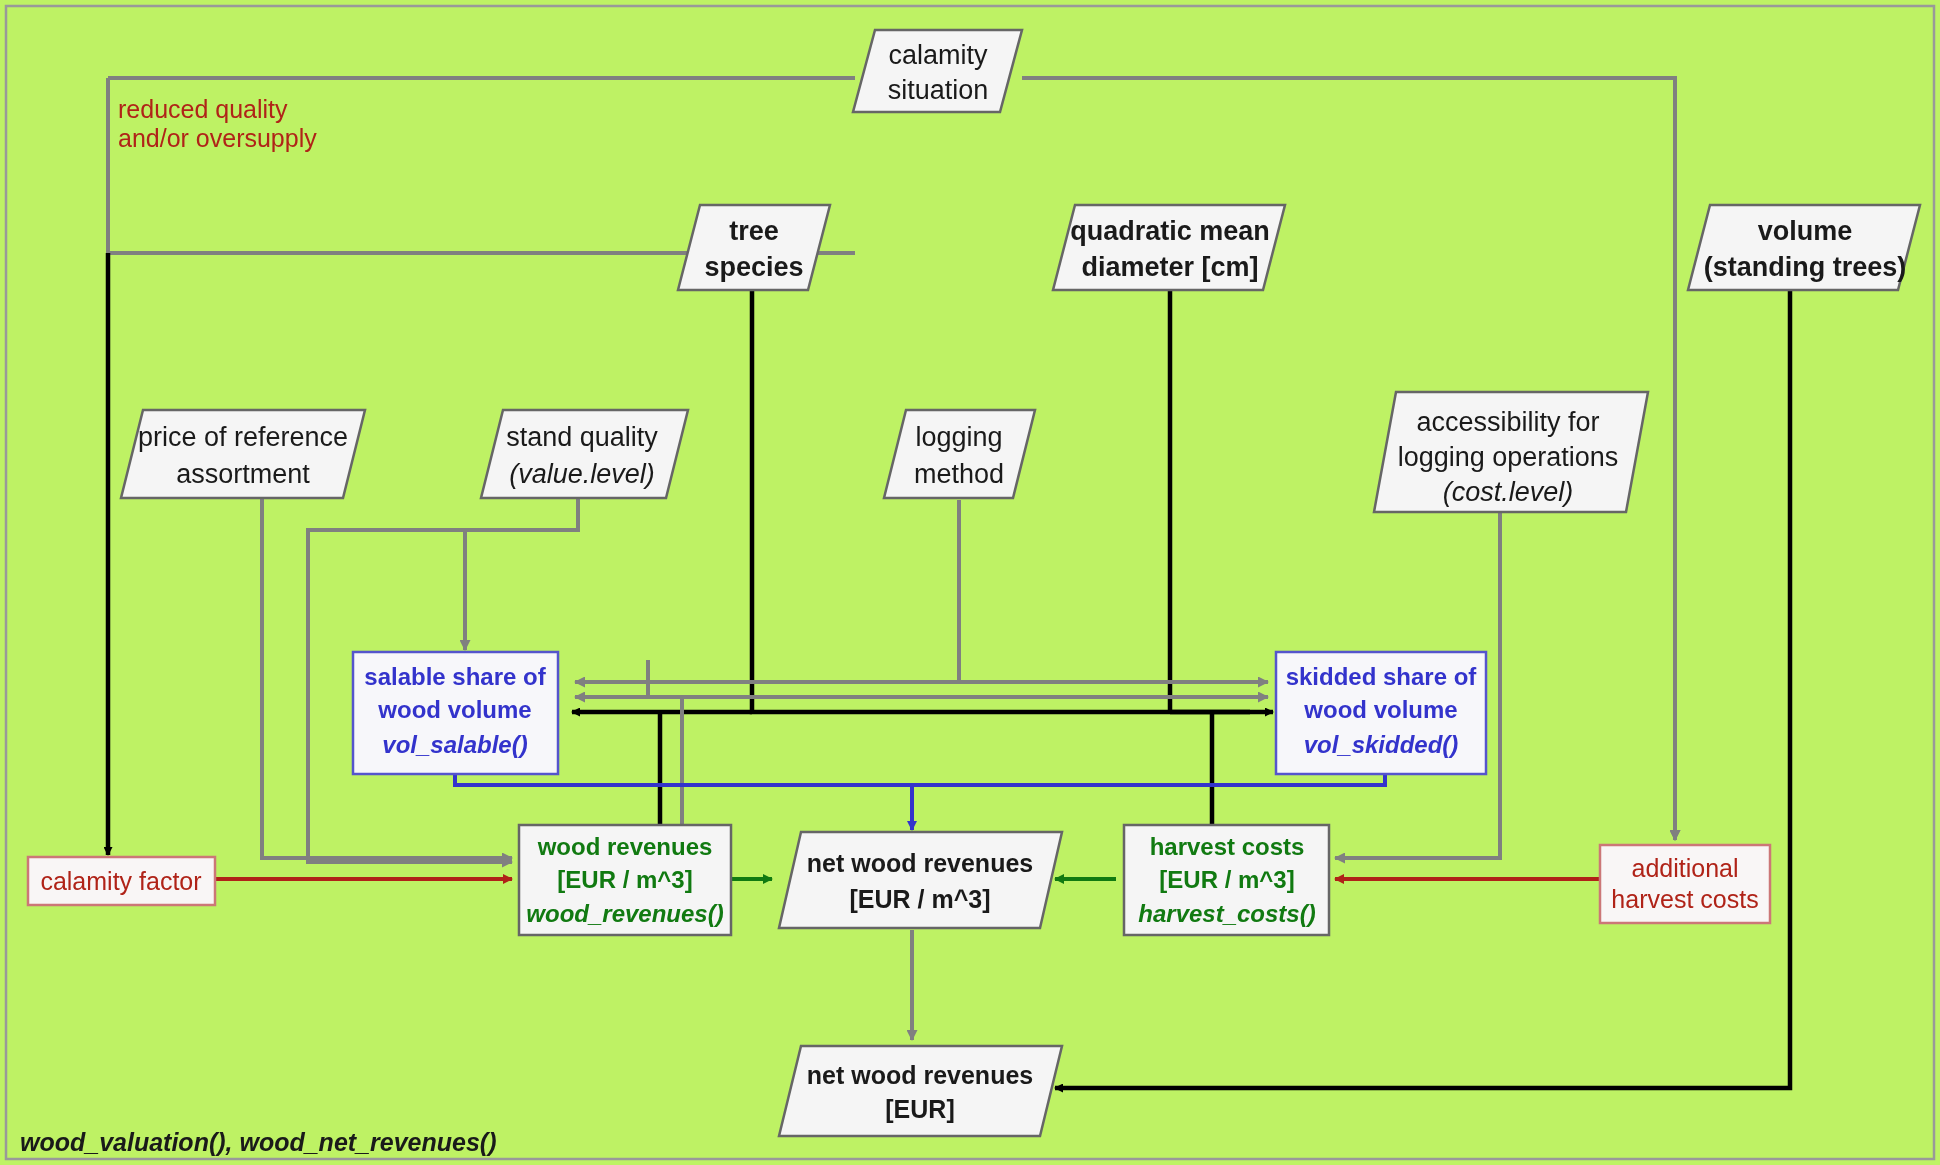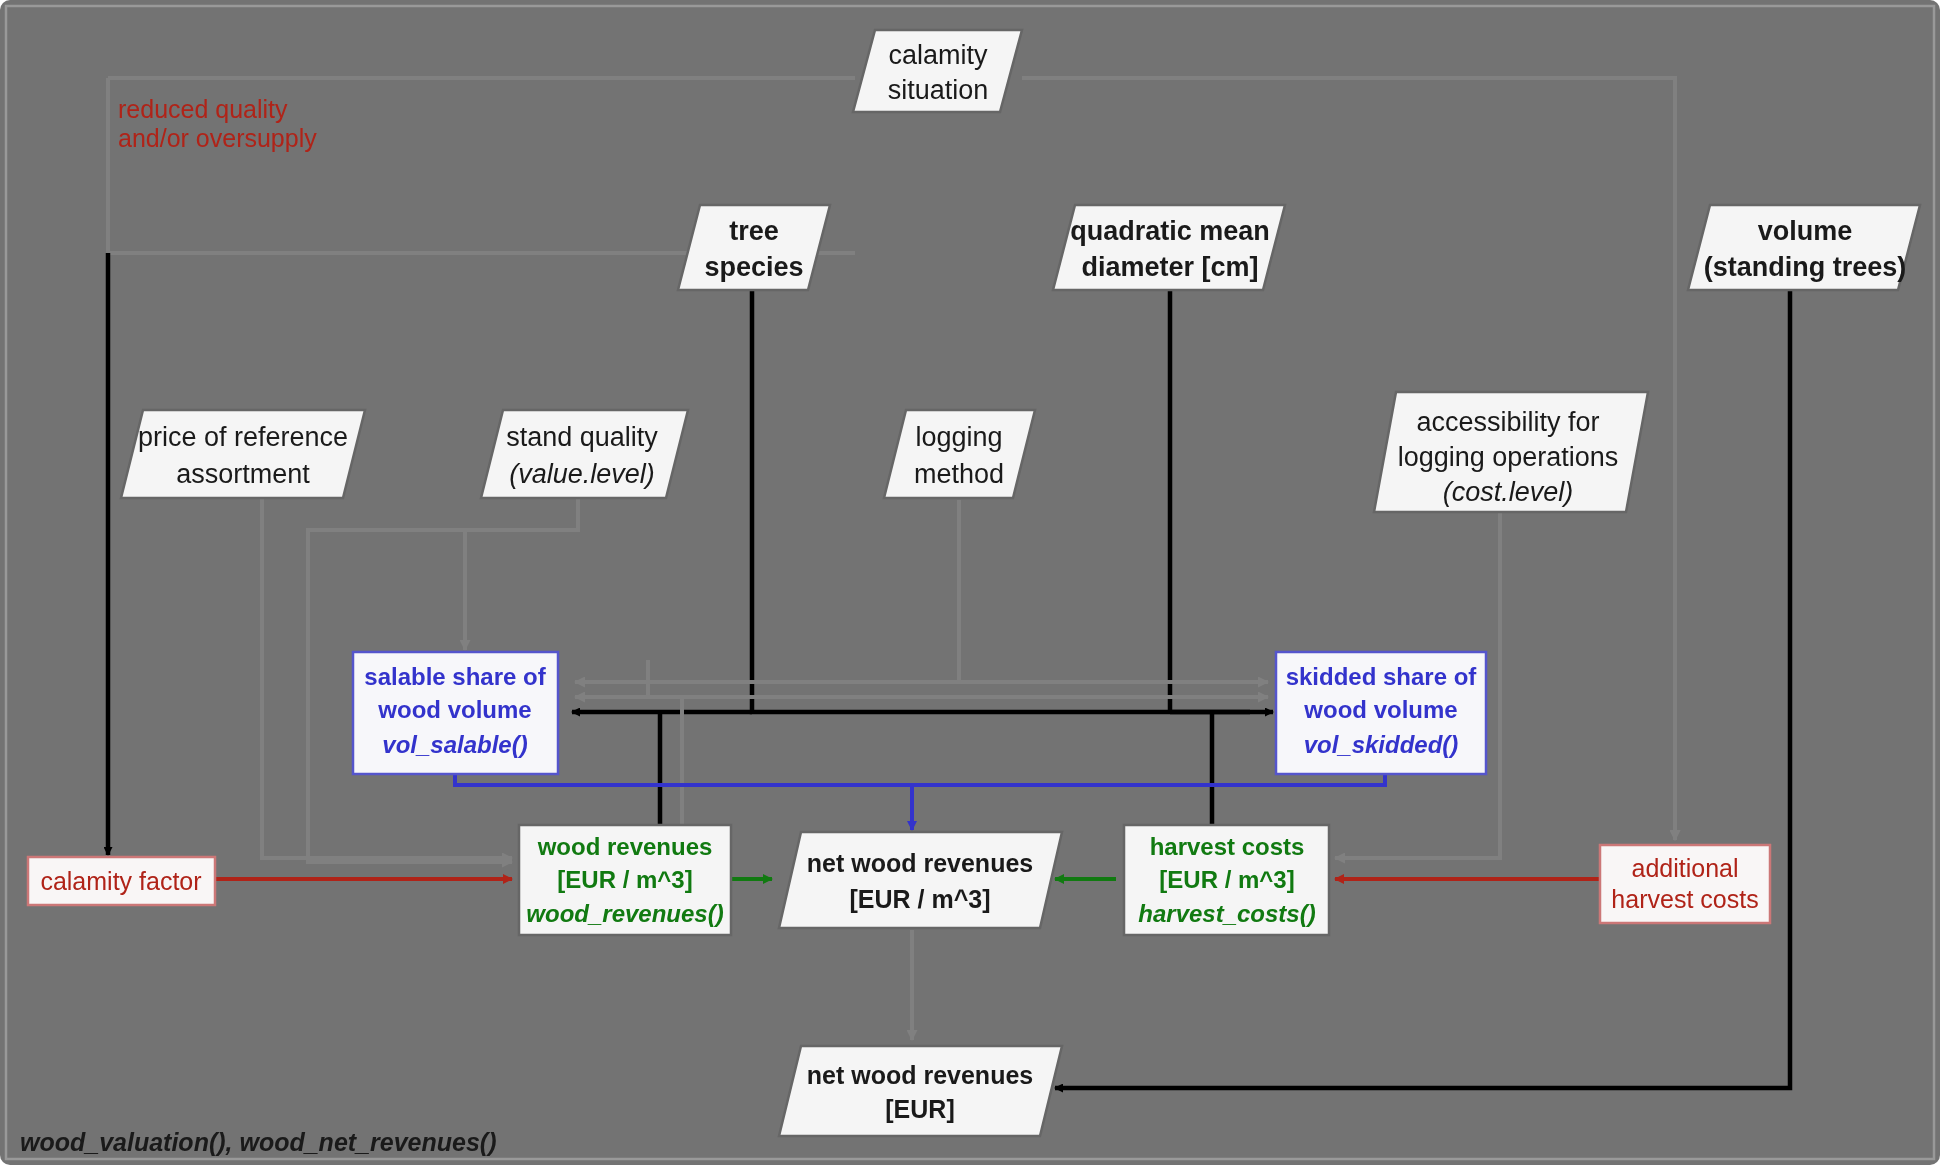--- a/index.html
+++ b/index.html
@@ -1,17 +1,17 @@
 <!DOCTYPE html>
 <html><head>
 <meta charset="utf-8">
 <style>
   html,body{margin:0;padding:0;background:#ffffff;}
   body{font-family:"Liberation Sans",sans-serif;}
-  #stage{position:relative;width:1940px;height:1165px;background:#737373;overflow:hidden;border-radius:10px;}
+  #stage{position:relative;width:1940px;height:1165px;background:#bef264;overflow:hidden;}
   #stage svg{position:absolute;left:0;top:0;width:1940px;height:1165px;}
   .t{font-family:"Liberation Sans",sans-serif;}
 </style>
 </head>
 <body>
 
 <div id="stage">
 
   <svg viewBox="0 0 1940 1165" xmlns="http://www.w3.org/2000/svg">
     <defs>

